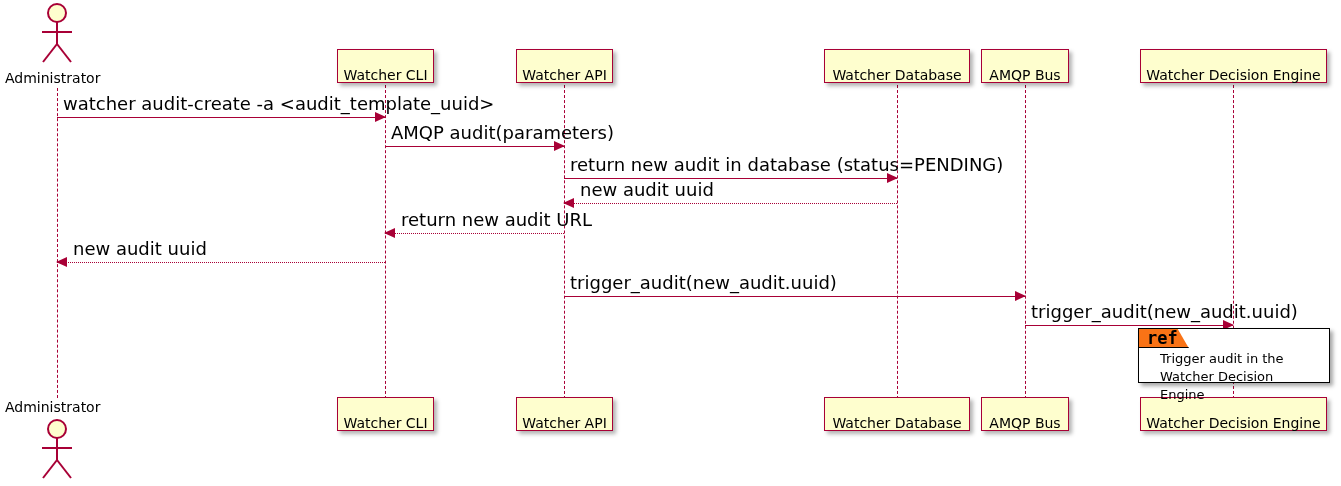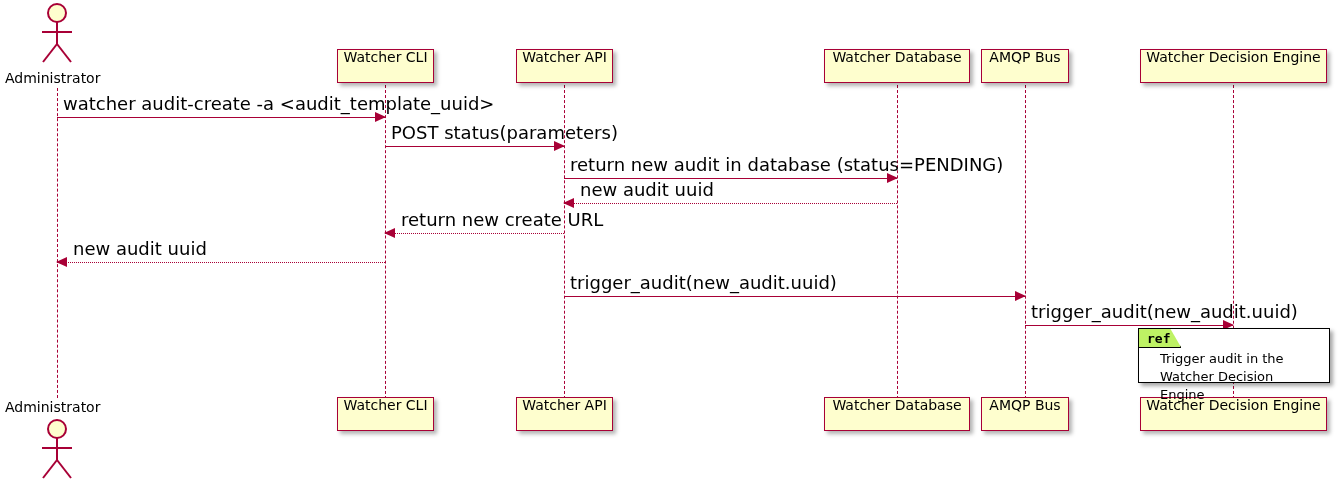--- a/index.html
+++ b/index.html
@@ -20,21 +20,21 @@
   
   .participant {
     position: absolute;
     box-sizing: border-box;
     background: #FEFECE;
     border: 1.5px solid #A80036;
     color: #000000;
     font-size: 14px;
     line-height: 1;
     display: flex;
-    align-items: flex-start;
+    align-items: flex-end;
     justify-content: center;
     white-space: nowrap;
     box-shadow: 3px 3px 4px rgba(0,0,0,0.30);
     z-index: 5;
   }
   
   .lifeline {
     position: absolute;
     width: 0;
     border-left: 1.5px dashed #A80036;
@@ -98,31 +98,31 @@
     background: #FFFFFF;
     border: 1.5px solid #000000;
     box-shadow: 3px 3px 4px rgba(0,0,0,0.35);
     z-index: 6;
   }
   .ref-tab {
     position: absolute;
     left: 0; top: 0;
     height: 19px;
     box-sizing: border-box;
-    background: #bef264;
+    background: #f97316;
     border-right: 1.5px solid #000000;
     border-bottom: 1.5px solid #000000;
     -webkit-clip-path: polygon(0 0, calc(100% - 11px) 0, 100% 100%, 0 100%);
     clip-path: polygon(0 0, calc(100% - 11px) 0, 100% 100%, 0 100%);
     padding: 0 10px 0 8px;
     display: flex;
     align-items: center;
     font-family: "DejaVu Sans Mono", monospace;
     font-weight: bold;
-    font-size: 13px;
+    font-size: 17px;
     color: #000000;
   }
   .ref-body {
     position: absolute;
     left: 0;
     top: 21px;
     width: 100%;
     padding: 0 13px 0 21px;
     box-sizing: border-box;
     font-size: 13px;
@@ -171,39 +171,39 @@
 
   <div class="msg solid to-right" style="left:57px; top:117px; width:328px;">
     <div class="line"></div>
     <div class="head"></div>
     <div class="label">watcher audit-create -a &lt;audit_template_uuid&gt;</div>
   </div>
 
   <div class="msg solid to-right" style="left:385px; top:146px; width:179px;">
     <div class="line"></div>
     <div class="head"></div>
-    <div class="label">POST status(parameters)</div>
+    <div class="label">AMQP audit(parameters)</div>
   </div>
 
   <div class="msg solid to-right" style="left:564px; top:178px; width:333px;">
     <div class="line"></div>
     <div class="head"></div>
     <div class="label">return new audit in database (status=PENDING)</div>
   </div>
 
   <div class="msg dotted to-left" style="left:564px; top:203px; width:333px;">
     <div class="line"></div>
     <div class="head"></div>
     <div class="label">new audit uuid</div>
   </div>
 
   <div class="msg dotted to-left" style="left:385px; top:233px; width:179px;">
     <div class="line"></div>
     <div class="head"></div>
-    <div class="label">return new create URL</div>
+    <div class="label">return new audit URL</div>
   </div>
 
   <div class="msg dotted to-left" style="left:57px; top:262px; width:328px;">
     <div class="line"></div>
     <div class="head"></div>
     <div class="label">new audit uuid</div>
   </div>
 
   <div class="msg solid to-right" style="left:564px; top:296px; width:461px;">
     <div class="line"></div>

